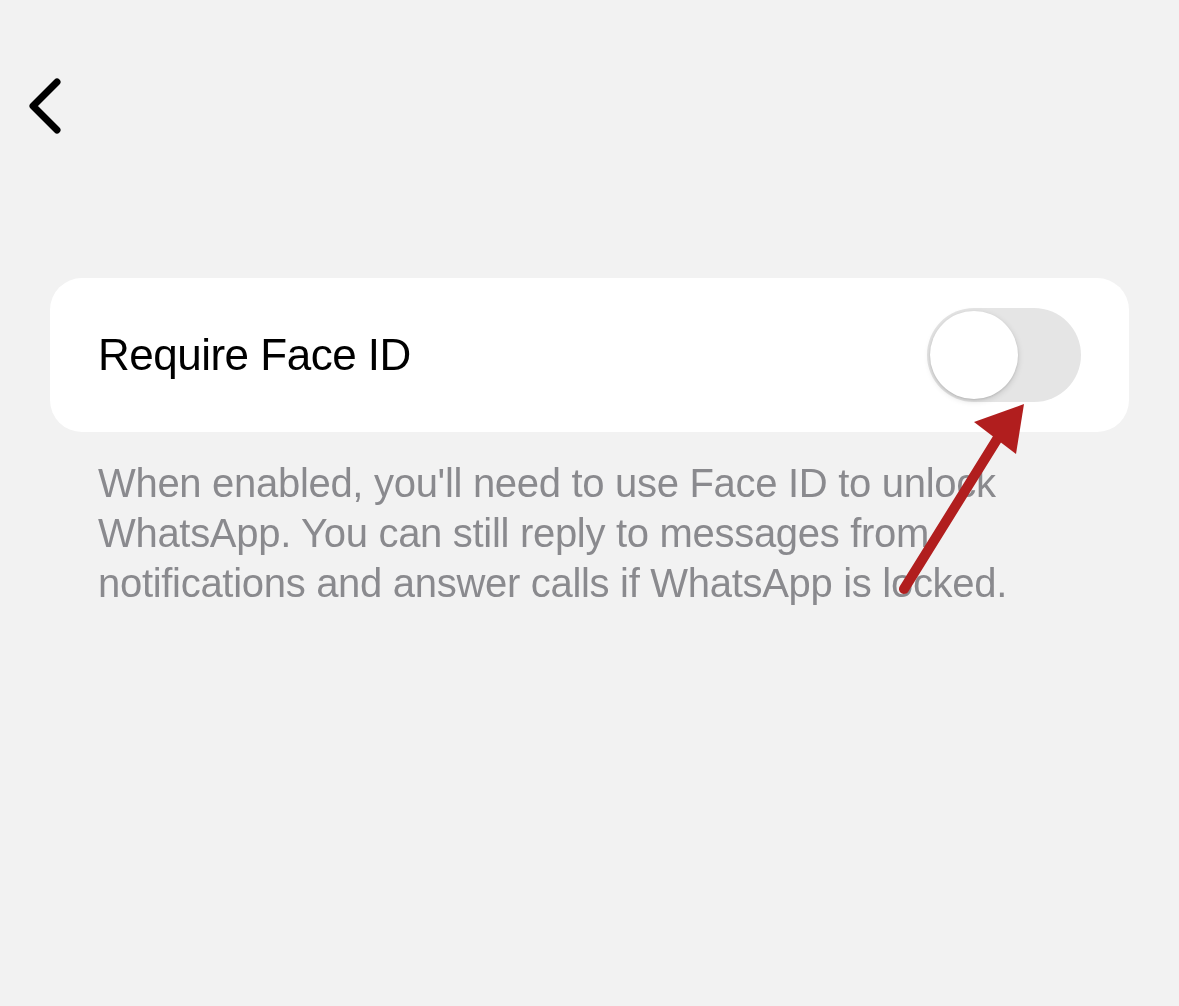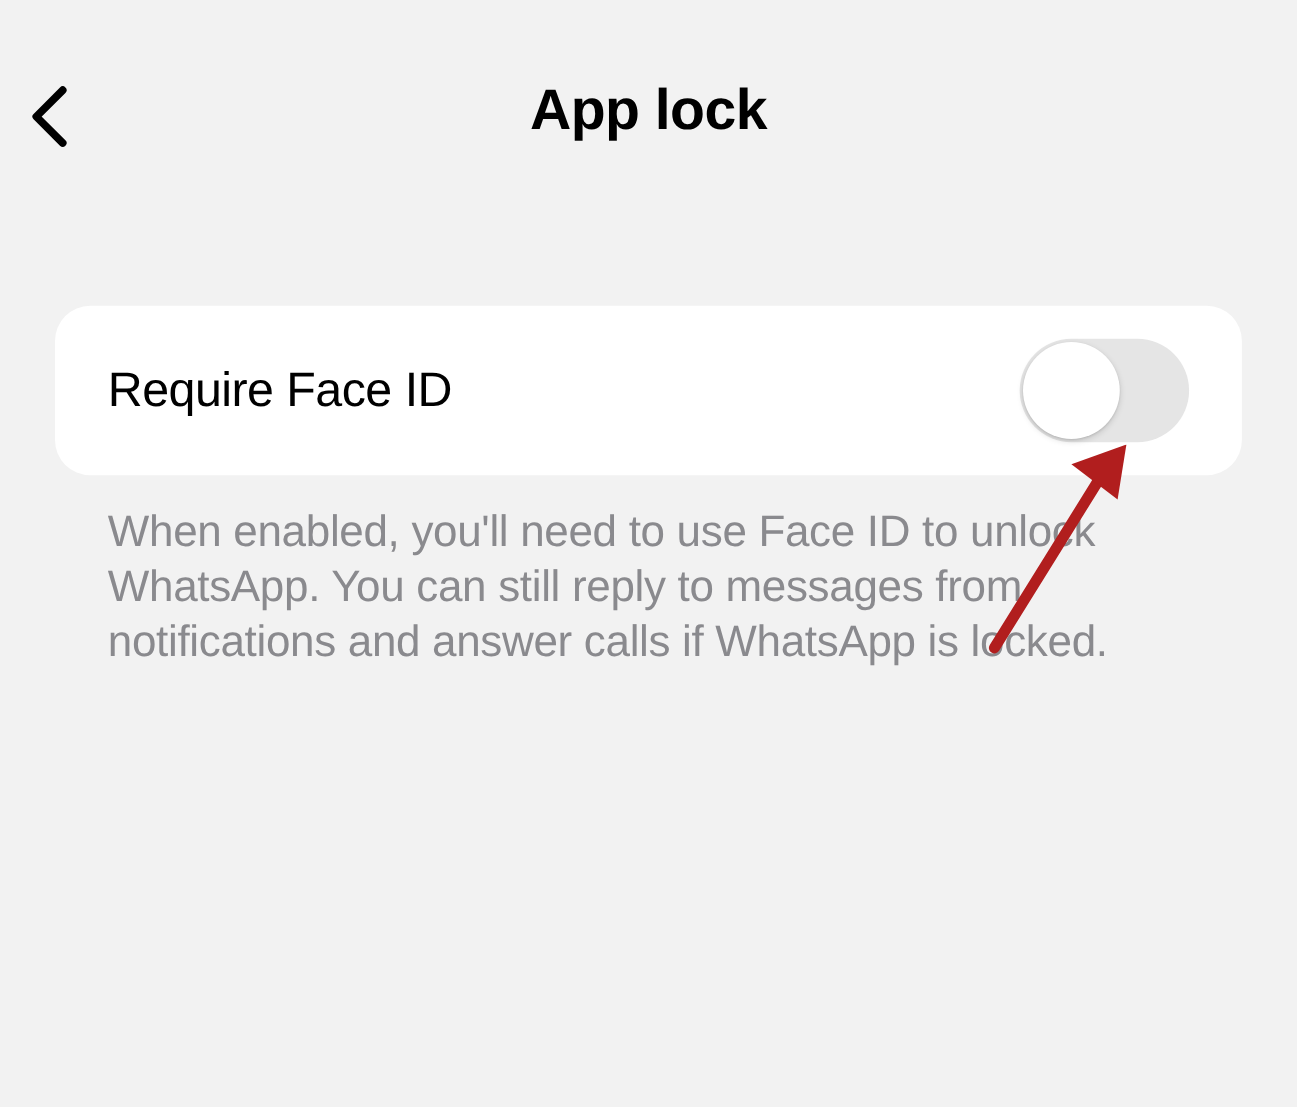--- a/index.html
+++ b/index.html
@@ -98,21 +98,20 @@
   </style>
 </head>
 <body>
 
 <div class="header">
   <div class="back-button">
     <svg viewBox="0 0 34 56">
       <path d="M 30 4 L 6 28 L 30 52" stroke="#000" stroke-width="7" fill="none" stroke-linecap="round" stroke-linejoin="round"></path>
     </svg>
   </div>
-  <div class="page-title">App lock</div>
 </div>
 
 <div class="content">
   <div class="setting-row">
     <div class="setting-label">Require Face ID</div>
     <div class="toggle">
       <div class="toggle-knob"></div>
     </div>
   </div>
   <div class="description">When enabled, you'll need to use Face ID to unlock WhatsApp. You can still reply to messages from notifications and answer calls if WhatsApp is locked.</div>

